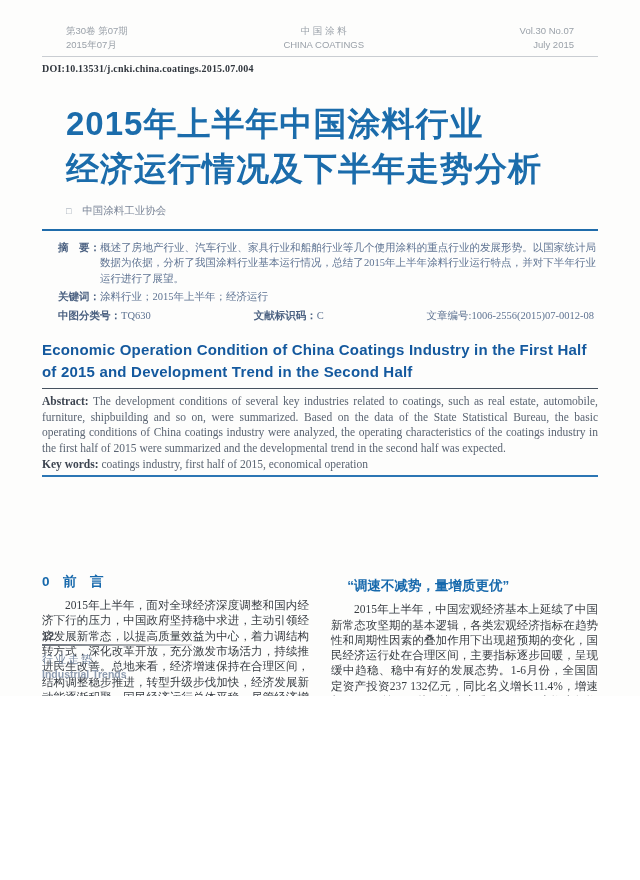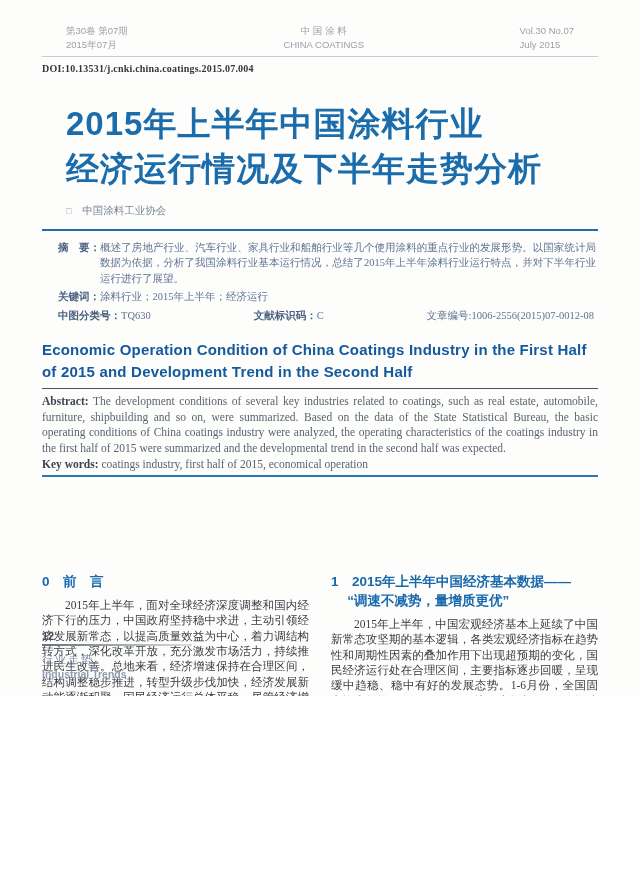--- a/index.html
+++ b/index.html
@@ -10,21 +10,21 @@
     background:#fdfdfc; padding:24px 42px 0 42px;
   }
 
   
   .jheader {
     display:flex; justify-content:space-between; align-items:flex-start;
     padding:0 24px; color:#9aa1a9; font-family:"Liberation Sans", sans-serif;
     font-size:9.5px; line-height:1.5;
   }
   .jheader .hc { text-align:center; }
-  .jheader .hr { }
+  .jheader .hr { text-align:right; }
   .header-rule { border-top:1px solid #c9cdd2; margin-top:3px; }
   .doi { margin-top:6px; font-size:10px; font-weight:bold; color:#31373e; letter-spacing:.2px; }
 
   
   .cn-title {
     margin:27px 0 0 24px; color:#1b6cab;
     font-family:"Liberation Sans", sans-serif; font-weight:bold;
     font-size:33px; line-height:1.38; letter-spacing:1px;
   }
   .author-cn {
@@ -47,21 +47,21 @@
     font-family:"Liberation Sans", sans-serif; font-weight:bold;
     font-size:15px; line-height:1.43; letter-spacing:.2px;
   }
   .author-en { margin-top:7px; color:#8d949c; font-size:11px; font-family:"Liberation Sans", sans-serif; }
   .thin-rule { border-top:1px solid #46525f; margin-top:6px; }
   .abstract-en { margin-top:5px; color:#5a6472; font-size:11.5px; line-height:1.36; text-align:justify; }
   .abstract-en b { color:#3c4450; }
   .blue-rule { border-top:2px solid #2c76b4; margin-top:3px; }
 
   
-  .columns { display:flex; gap:22px; margin-top:96px; }
+  .columns { display:flex; gap:22px; margin-top:96px;align-items:center; }
   .col { width:267px; }
   .col h3 {
     color:#1769ac; font-family:"Liberation Sans", sans-serif;
     font-size:13.5px; font-weight:bold; line-height:1.4; margin-bottom:6px;
   }
   .col h3 .h2nd { display:block; padding-left:1.2em; }
   .col p { font-size:11.5px; line-height:1.33; color:#373c42; text-align:justify; text-indent:2em; }
   .col p + p { margin-top:7px; }
 
   
@@ -125,21 +125,20 @@
   </div>
   <div class="blue-rule"></div>
 
   <div class="columns">
     <div class="col">
       <h3>0　前　言</h3>
       <p>2015年上半年，面对全球经济深度调整和国内经济下行的压力，中国政府坚持稳中求进，主动引领经济发展新常态，以提高质量效益为中心，着力调结构转方式，深化改革开放，充分激发市场活力，持续推进民生改善。总地来看，经济增速保持在合理区间，结构调整稳步推进，转型升级步伐加快，经济发展新动能逐渐积聚。国民经济运行总体平稳，尽管经济增速有所放缓，但就业形势相对稳定，居民收入同步增长，消费价格和市场预期基本稳定，结构调整与转型升级势头良好，积极因素和新生动力正在积聚。</p>
     </div>
     <div class="col">
       <h3>
-        <span>1　2015年上半年中国经济基本数据——</span>
         <span class="h2nd">“调速不减势，量增质更优”</span>
       </h3>
       <p>2015年上半年，中国宏观经济基本上延续了中国新常态攻坚期的基本逻辑，各类宏观经济指标在趋势性和周期性因素的叠加作用下出现超预期的变化，国民经济运行处在合理区间，主要指标逐步回暖，呈现缓中趋稳、稳中有好的发展态势。1-6月份，全国固定资产投资237 132亿元，同比名义增长11.4%，增速与1-5月份持平。从环比速度看，6月份固定资产投资增长0.88%。</p>
       <p>分产业看，1-6月份，第一产业投资6 159亿元，</p>
     </div>
   </div>
 
   <div class="pfooter">
     <div class="page-num">12</div>
     <div class="footer-rule"></div>

